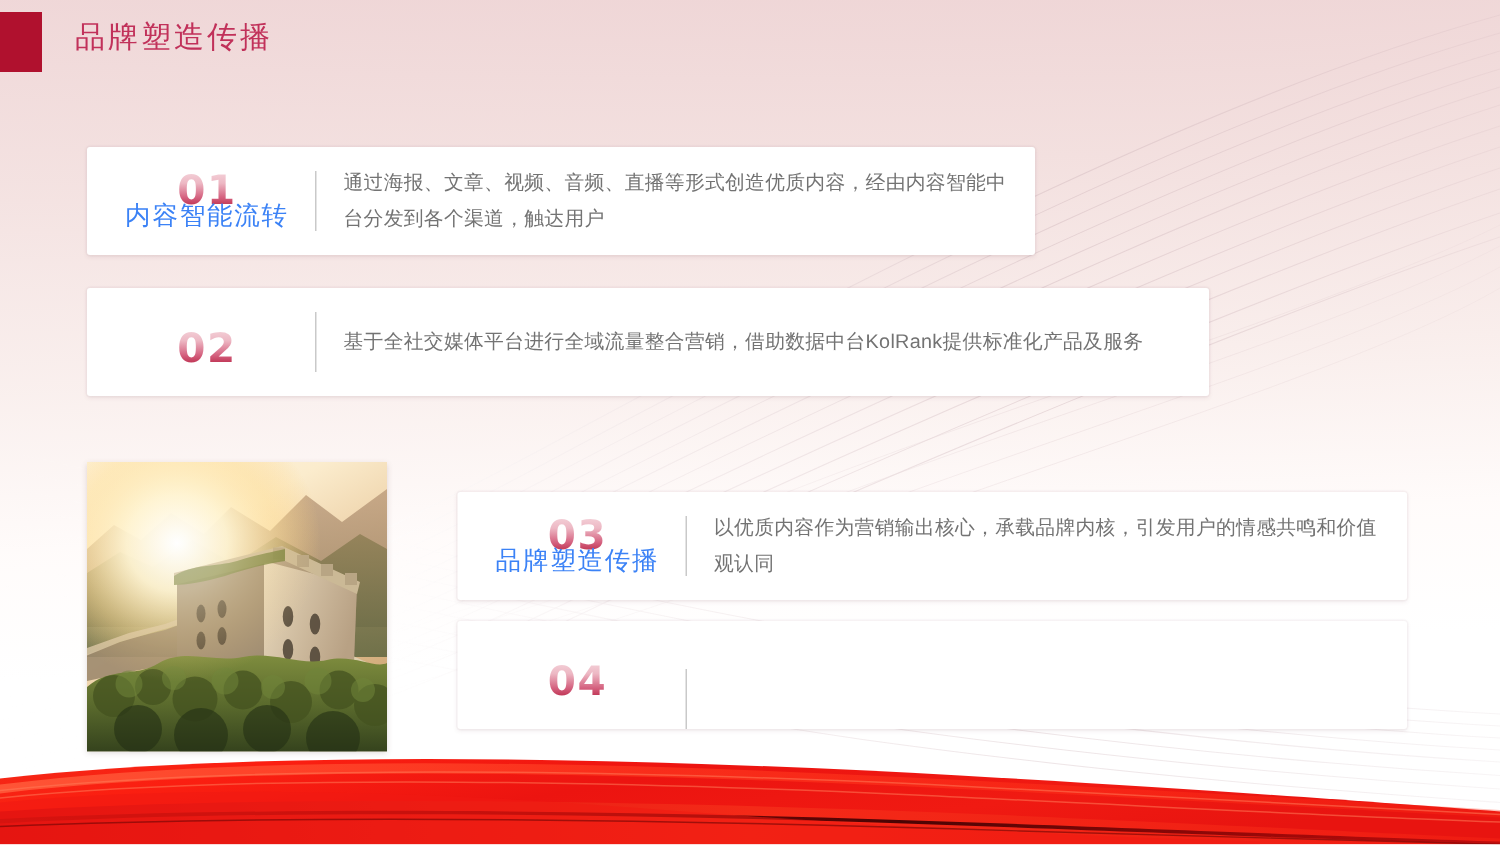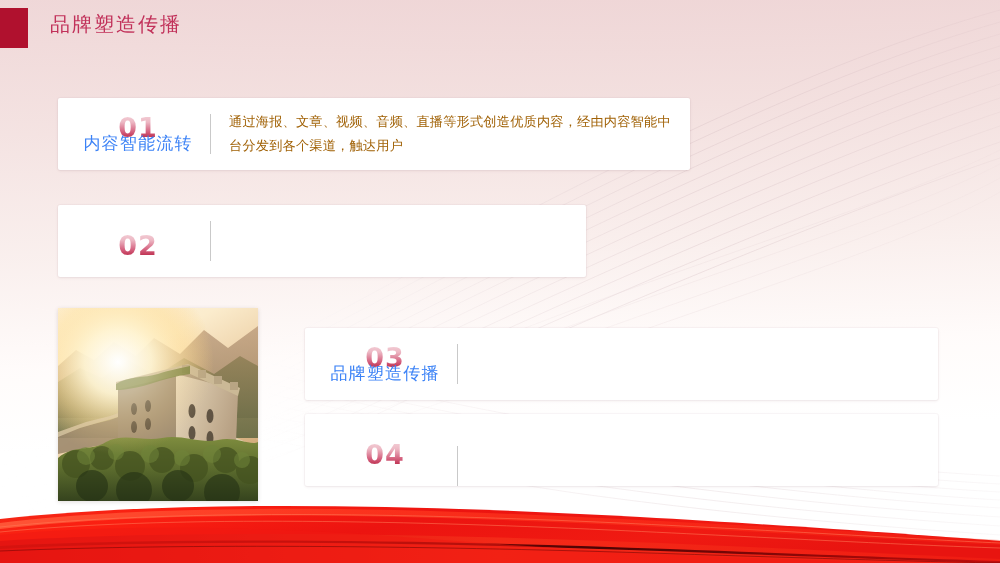--- a/index.html
+++ b/index.html
@@ -63,21 +63,21 @@
   
   .card {
     position: absolute;
     background: #ffffff;
     border-radius: 2px;
     box-shadow: 0 1px 3px rgba(120,70,80,.10), 0 0 0 1px rgba(190,160,165,.07);
     display: flex;
     align-items: center;
   }
   .card.c1 { left: 58px;  top: 98px;  width: 632px; height: 72px; }
-  .card.c2 { left: 58px;  top: 205px; width: 528px; height: 72px; }
+  .card.c2 { left: 58px;  top: 192px; width: 748px; height: 72px; justify-content: flex-end; }
   .card.c3 { left: 305px; top: 328px; width: 633px; height: 72px; }
   .card.c4 { left: 305px; top: 414px; width: 633px; height: 72px; align-items: flex-end; }
 
   .card-left {
     position: relative;
     width: 152px;
     flex: 0 0 152px;
     height: 100%;
     display: flex;
     flex-direction: column;
@@ -108,21 +108,21 @@
     width: 1px;
     height: 40px;
     background: #c9c9c9;
     flex: 0 0 1px;
     margin-right: 18px;
   }
   .card-body {
     flex: 1 1 auto;
     font-size: 13.2px;
     line-height: 1.85;
-    color: #a16207;
+    color: #737373;
     letter-spacing: .2px;
     padding-right: 18px;
   }
 
   
   .photo {
     position: absolute;
     left: 58px; top: 308px;
     width: 200px; height: 193px;
     overflow: hidden;
@@ -198,20 +198,21 @@
     </div>
     <div class="card-divider"></div>
     <div class="card-body">通过海报、文章、视频、音频、直播等形式创造优质内容，经由内容智能中台分发到各个渠道，触达用户</div>
   </div>
 
   <div class="card c2">
     <div class="card-left">
       <div class="card-num">02</div>
     </div>
     <div class="card-divider"></div>
+    <div class="card-body">基于全社交媒体平台进行全域流量整合营销，借助数据中台KolRank提供标准化产品及服务</div>
   </div>
 
   <div class="photo">
     <svg viewBox="0 0 200 193" preserveAspectRatio="xMidYMid slice">
       <defs>
         <linearGradient id="sky" x1="0" y1="0" x2="0.6" y2="1">
           <stop offset="0" stop-color="#fdf6e6"></stop>
           <stop offset=".35" stop-color="#fbeccd"></stop>
           <stop offset=".7" stop-color="#e8c79a"></stop>
           <stop offset="1" stop-color="#cfa877"></stop>
@@ -315,20 +316,21 @@
       <rect x="0" y="0" width="200" height="193" fill="url(#sun)" opacity=".45"></rect>
     </svg>
   </div>
 
   <div class="card c3">
     <div class="card-left">
       <div class="card-num">03</div>
       <div class="card-title">品牌塑造传播</div>
     </div>
     <div class="card-divider"></div>
+    <div class="card-body">以优质内容作为营销输出核心，承载品牌内核，引发用户的情感共鸣和价值观认同</div>
   </div>
 
   <div class="card c4">
     <div class="card-left">
       <div class="card-num">04</div>
     </div>
     <div class="card-divider"></div>
   </div>
 
   <svg class="ribbon" viewBox="0 0 1000 80" preserveAspectRatio="none">

